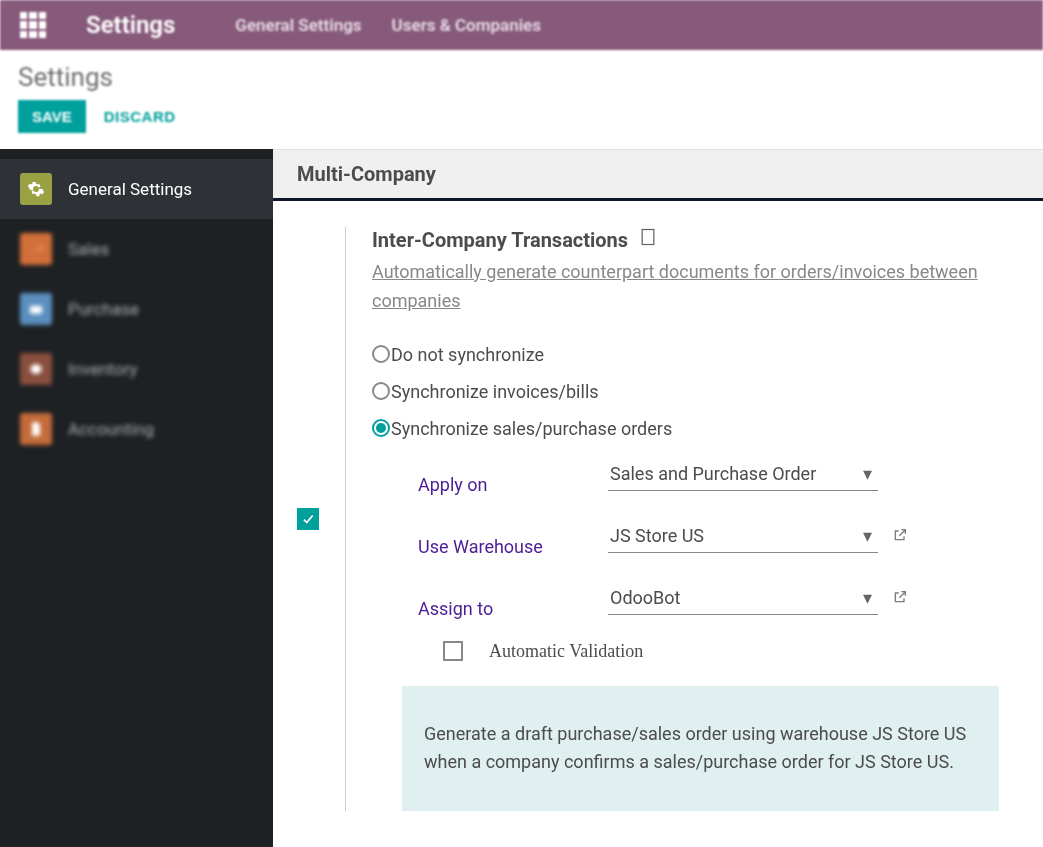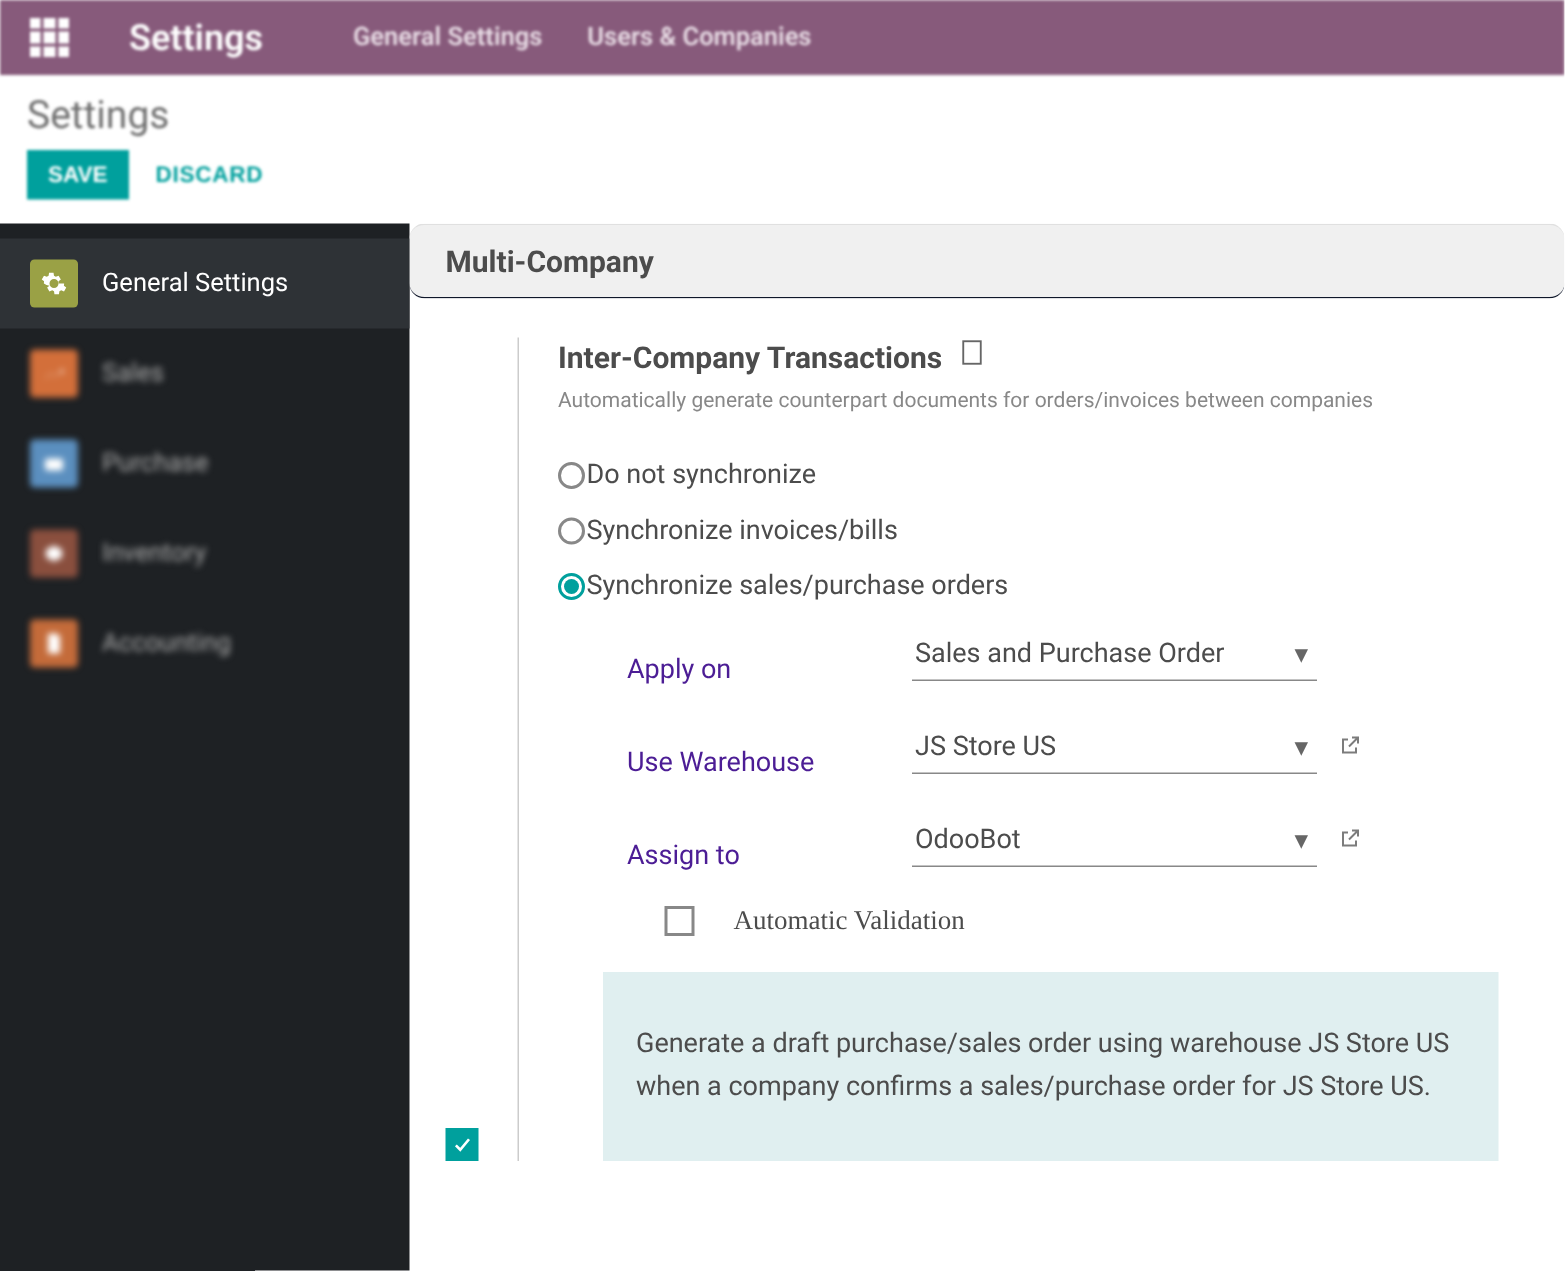--- a/index.html
+++ b/index.html
@@ -24,31 +24,31 @@
   .sidebar-item.active { color: #fff; background: #2e3236; }
   .sidebar-item:not(.active) { filter: blur(2px); }
   .sidebar-icon { width: 32px; height: 32px; border-radius: 3px; margin-right: 16px; display: flex; align-items: center; justify-content: center; flex-shrink: 0; }
   .ic-general { background: #9aa145; }
   .ic-sales { background: #d36f3a; }
   .ic-purchase { background: #5b8fbf; }
   .ic-inventory { background: #8a4f3e; }
   .ic-accounting { background: #c46b3a; }
 
   .content { flex: 1; overflow: auto; }
-  .section-header { background: #f0f0f0; border-top: 1px solid #e0e0e0; border-bottom: 1px solid #0f172a; padding: 12px 24px; font-size: 20px; font-weight: 700; color: #4c4c4c; border-radius: 10px; }
-
-  .setting-block { display: flex; padding: 26px 24px 0; gap: 26px; align-items: flex-end; }
+  .section-header { background: #f0f0f0; border-top: 1px solid #e0e0e0; border-bottom: 3px solid #0f172a; padding: 12px 24px; font-size: 20px; font-weight: 700; color: #4c4c4c; }
+
+  .setting-block { display: flex; padding: 26px 24px 0; gap: 26px; align-items: center; }
   .check-wrap { flex-shrink: 0; }
   .checkbox { width: 22px; height: 22px; background: #00a09d; display: flex; align-items: center; justify-content: center; }
   .checkbox svg { stroke: #fff; stroke-width: 3; fill: none; }
   .vline { border-left: 1px solid #ccc; align-self: stretch; }
   .setting-body { flex: 1; padding-right: 20px; }
   .setting-title { font-size: 20px; font-weight: 700; color: #4c4c4c; display: inline-flex; align-items: center; gap: 10px; }
   .building-icon { display:inline-block; }
-  .setting-desc { color: #888; margin-top: 6px; font-size: 14px; line-height: 1.6; }
+  .setting-desc { color: #888; margin-top: 6px; font-size: 18px; line-height: 1.6; text-decoration: underline; }
 
   .radio-group { margin-top: 28px; }
   .radio-item { display: flex; align-items: center; gap: 1px; margin-bottom: 16px; font-size: 18px; color: #4c4c4c; cursor: pointer; }
   .radio { width: 18px; height: 18px; border: 2px solid #888; border-radius: 50%; display: flex; align-items: center; justify-content: center; flex-shrink:0; }
   .radio.selected { border-color: #00a09d; }
   .radio.selected::after { content: ""; width: 10px; height: 10px; background: #00a09d; border-radius: 50%; }
 
   .form-rows { margin-left: 46px; margin-top: 6px; }
   .form-row { display: flex; align-items: center; margin-bottom: 22px; }
   .form-label { width: 190px; font-size: 18px; color: #4c1d95; margin-top: 19px; }

